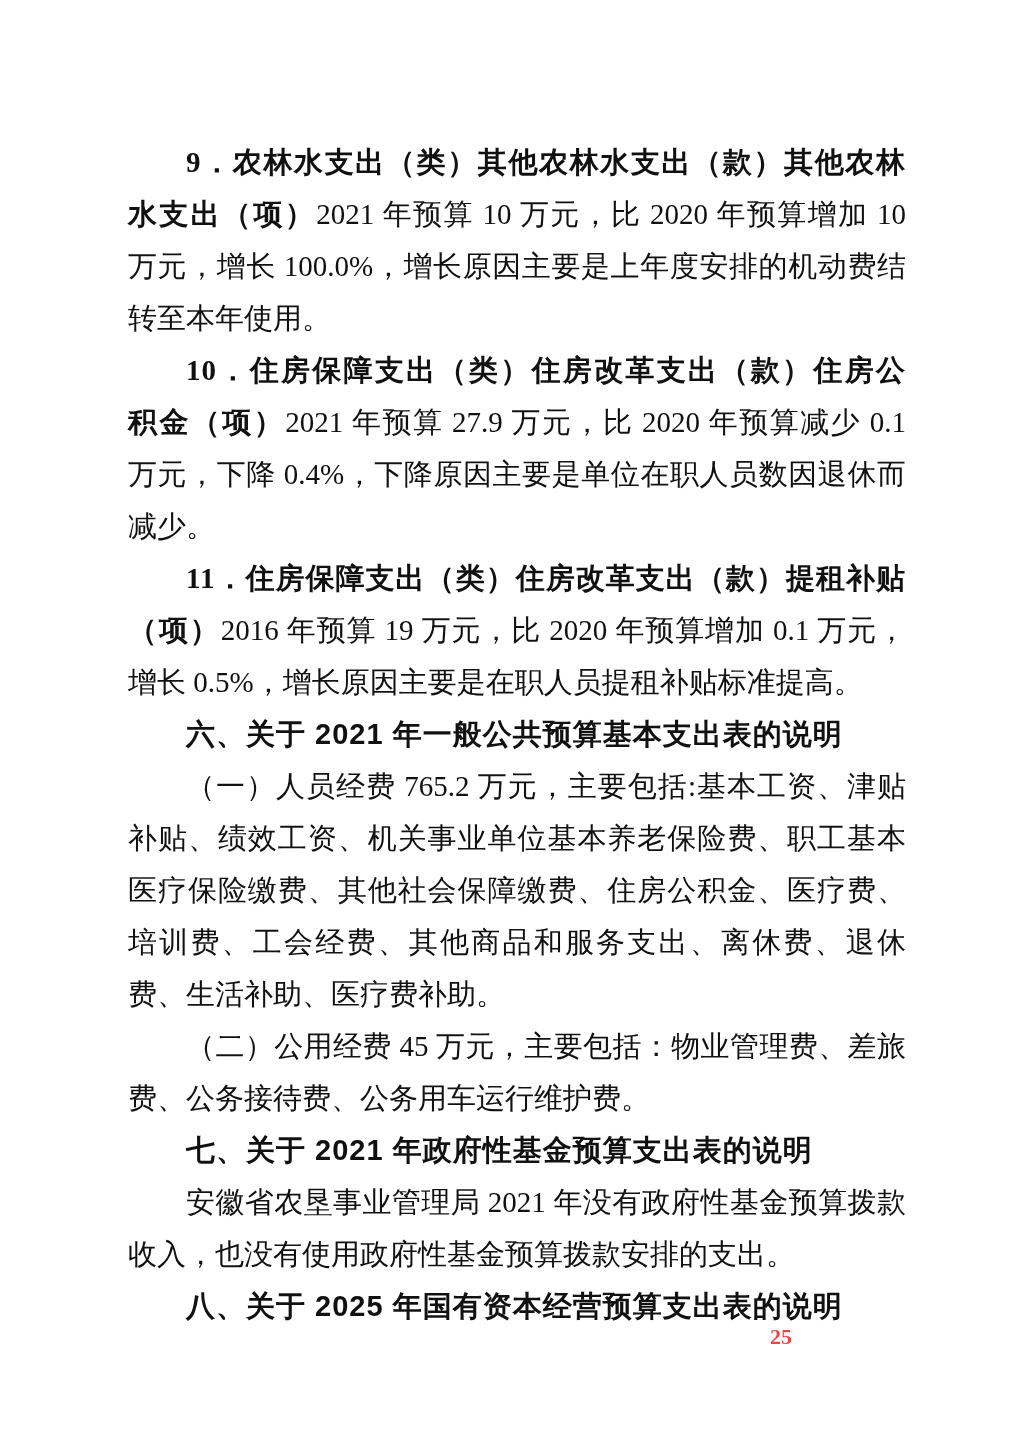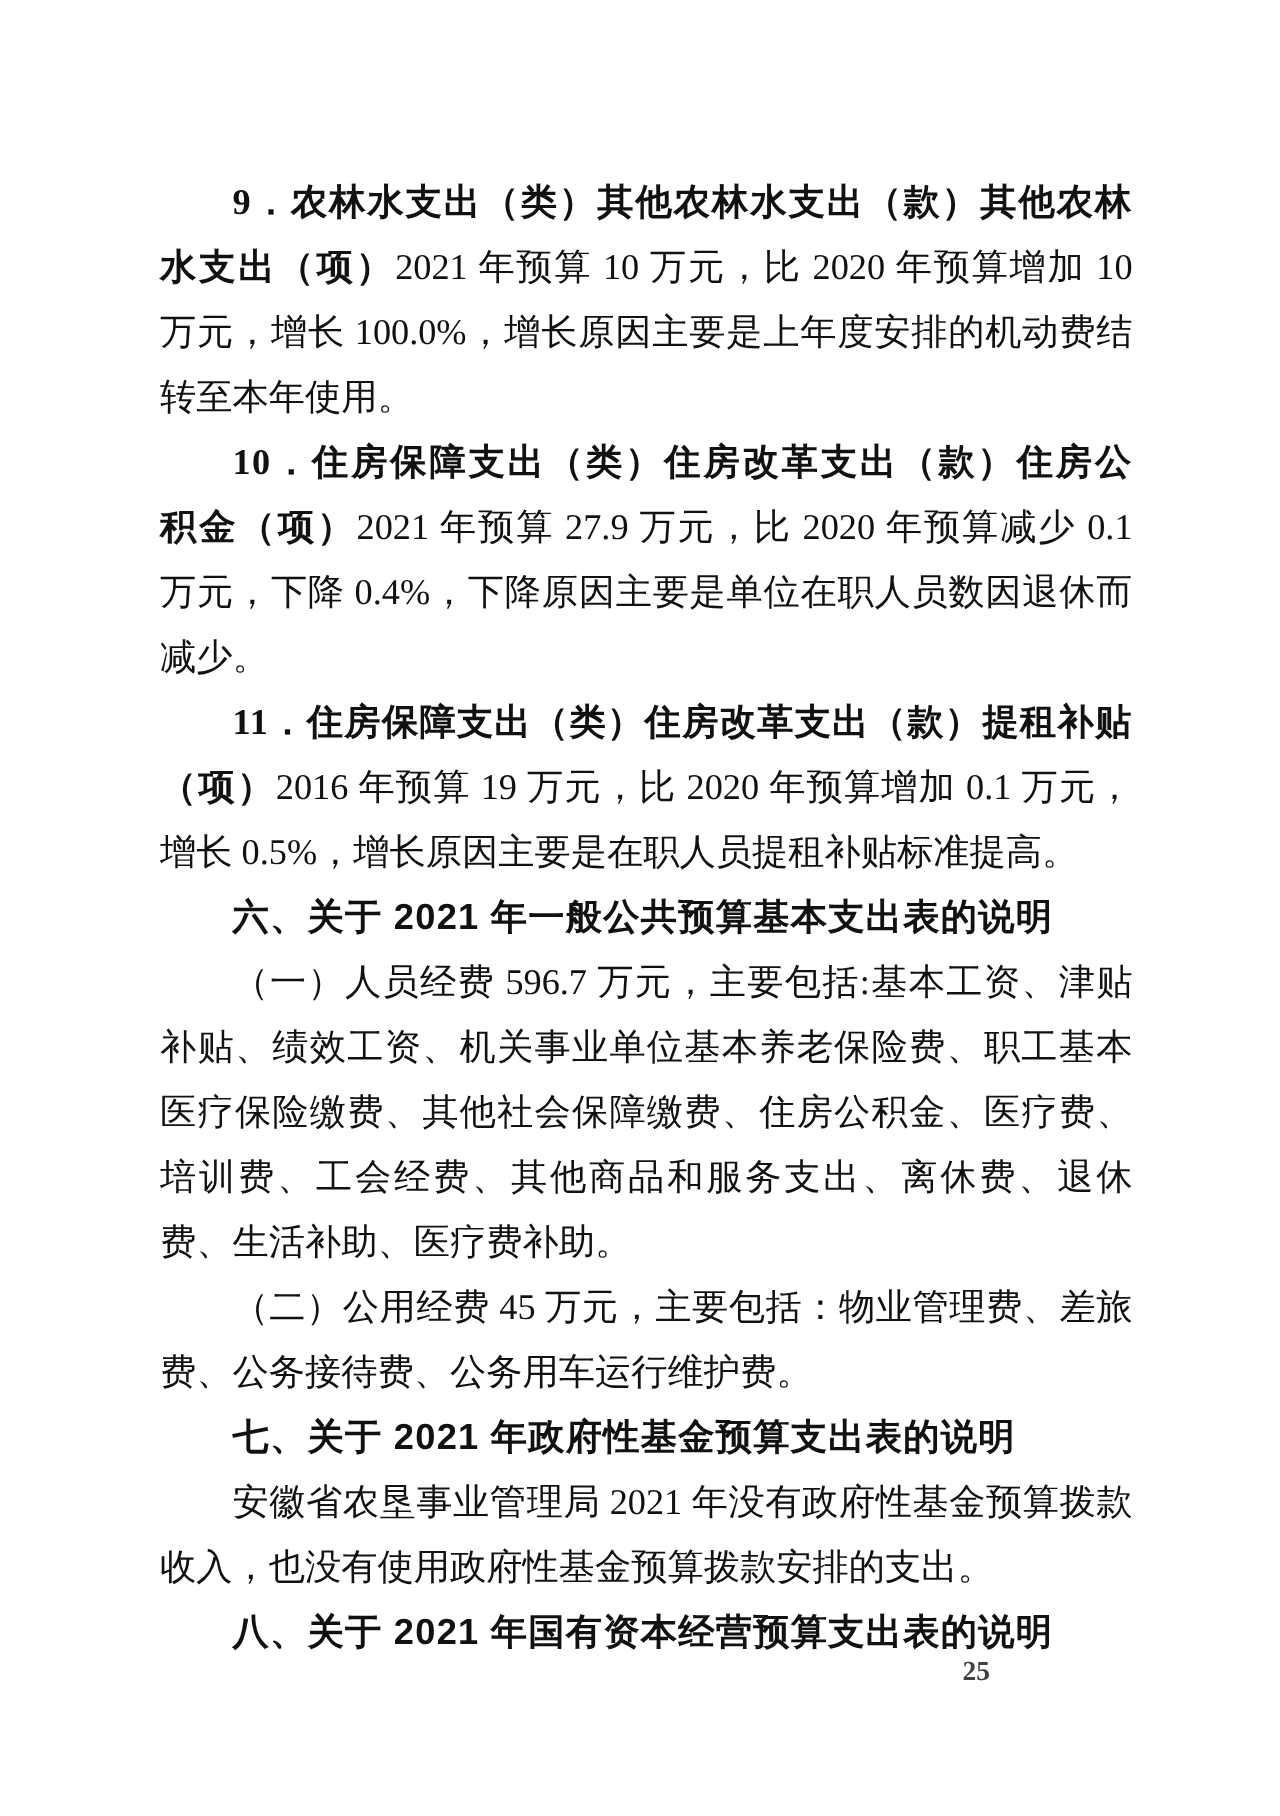--- a/index.html
+++ b/index.html
@@ -41,32 +41,32 @@
     font-weight: bold;
     letter-spacing: 1px;
   }
   .page-number {
     position: absolute;
     left: 770px;
     top: 1324px;
     font-family: "Liberation Serif", "DejaVu Serif", serif;
     font-weight: bold;
     font-size: 22px;
-    color: #404040;
+    color: #ef4444;
   }
 </style>
 </head>
 <body>
 
 <div class="page">
   <div class="content" id="doc-content">
       <p class="body-para"><span class="b">9．农林水支出（类）其他农林水支出（款）其他农林水支出（项）</span><span>2021 年预算 10 万元，比 2020 年预算增加 10 万元，增长 100.0%，增长原因主要是上年度安排的机动费结转至本年使用。</span></p>
       <p class="body-para"><span class="b">10．住房保障支出（类）住房改革支出（款）住房公积金（项）</span><span>2021 年预算 27.9 万元，比 2020 年预算减少 0.1 万元，下降 0.4%，下降原因主要是单位在职人员数因退休而减少。</span></p>
       <p class="body-para"><span class="b">11．住房保障支出（类）住房改革支出（款）提租补贴（项）</span><span>2016 年预算 19 万元，比 2020 年预算增加 0.1 万元，增长 0.5%，增长原因主要是在职人员提租补贴标准提高。</span></p>
       <p class="heading"><span class="b">六、关于 2021 年一般公共预算基本支出表的说明</span></p>
-      <p class="body-para"><span>（一）人员经费 596.7 万元，主要包括:基本工资、津贴补贴、绩效工资、机关事业单位基本养老保险费、职工基本医疗保险缴费、其他社会保障缴费、住房公积金、医疗费、培训费、工会经费、其他商品和服务支出、离休费、退休费、生活补助、医疗费补助。</span></p>
+      <p class="body-para"><span>（一）人员经费 765.2 万元，主要包括:基本工资、津贴补贴、绩效工资、机关事业单位基本养老保险费、职工基本医疗保险缴费、其他社会保障缴费、住房公积金、医疗费、培训费、工会经费、其他商品和服务支出、离休费、退休费、生活补助、医疗费补助。</span></p>
       <p class="body-para"><span>（二）公用经费 45 万元，主要包括：物业管理费、差旅费、公务接待费、公务用车运行维护费。</span></p>
       <p class="heading"><span class="b">七、关于 2021 年政府性基金预算支出表的说明</span></p>
       <p class="body-para"><span>安徽省农垦事业管理局 2021 年没有政府性基金预算拨款收入，也没有使用政府性基金预算拨款安排的支出。</span></p>
-      <p class="heading"><span class="b">八、关于 2021 年国有资本经营预算支出表的说明</span></p>
+      <p class="heading"><span class="b">八、关于 2025 年国有资本经营预算支出表的说明</span></p>
     </div>
   <div class="page-number">25</div>
 </div>
 
 </body></html>

